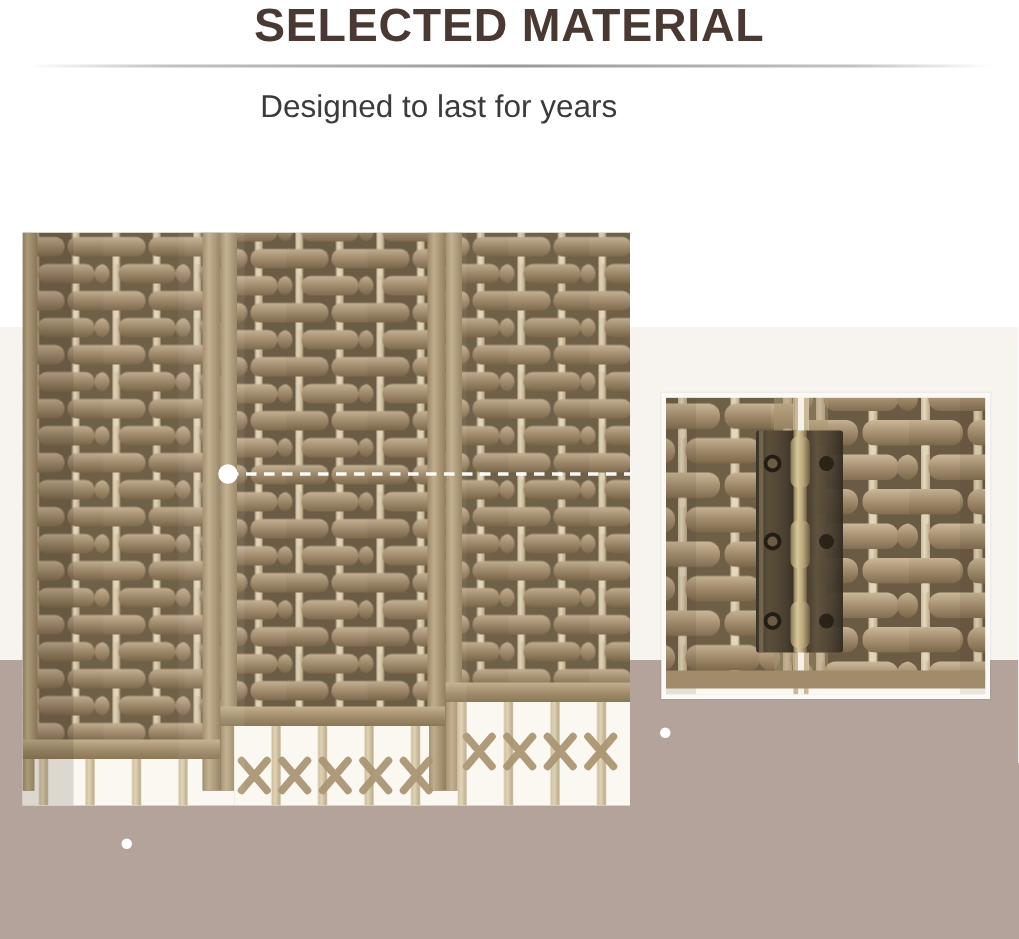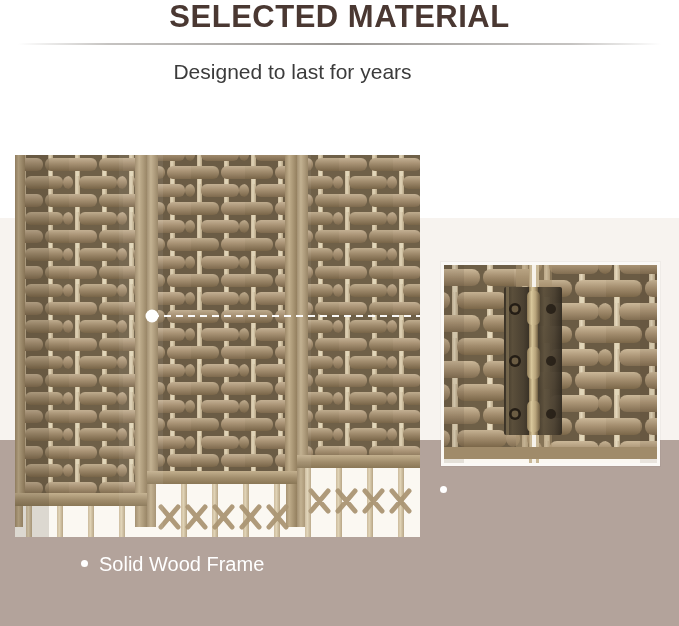--- a/index.html
+++ b/index.html
@@ -326,18 +326,18 @@
         <circle cx="107" cy="96" r="5" fill="#241d15"></circle>
         <circle cx="107" cy="149" r="5" fill="#241d15"></circle>
       </g>
 
       <rect x="62" y="22" width="3" height="148" fill="#9b8a66" opacity="0.5"></rect>
     </g>
   </svg>
 </div>
 
 <div class="caption" id="caption-wood">
-  <span class="bullet"></span><span>Solid Wood Frame</span>
+  <span class="bullet"></span>
 </div>
 
 <div class="caption" id="caption-hinge">
   <span class="bullet"></span>
 </div>
 
 </body></html>

